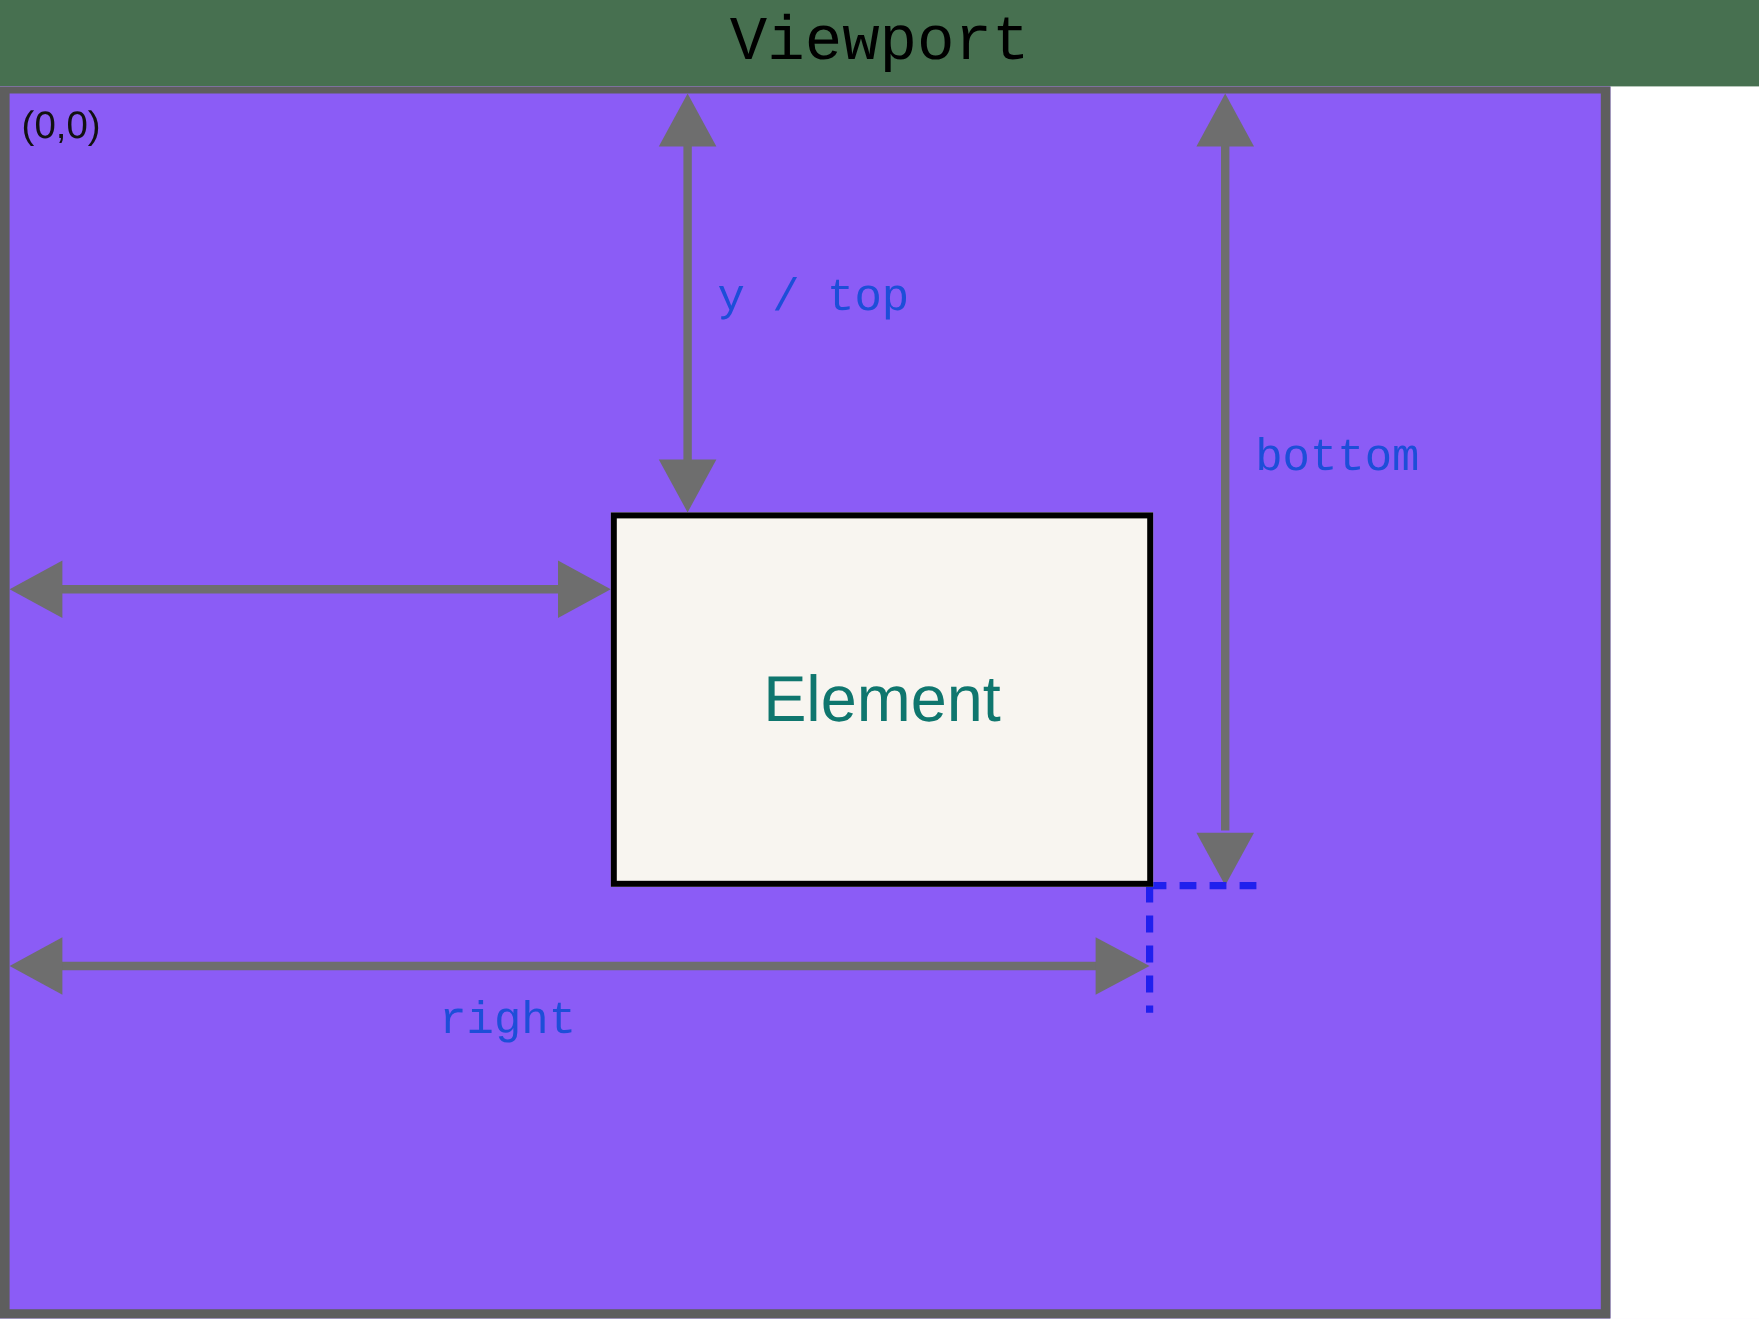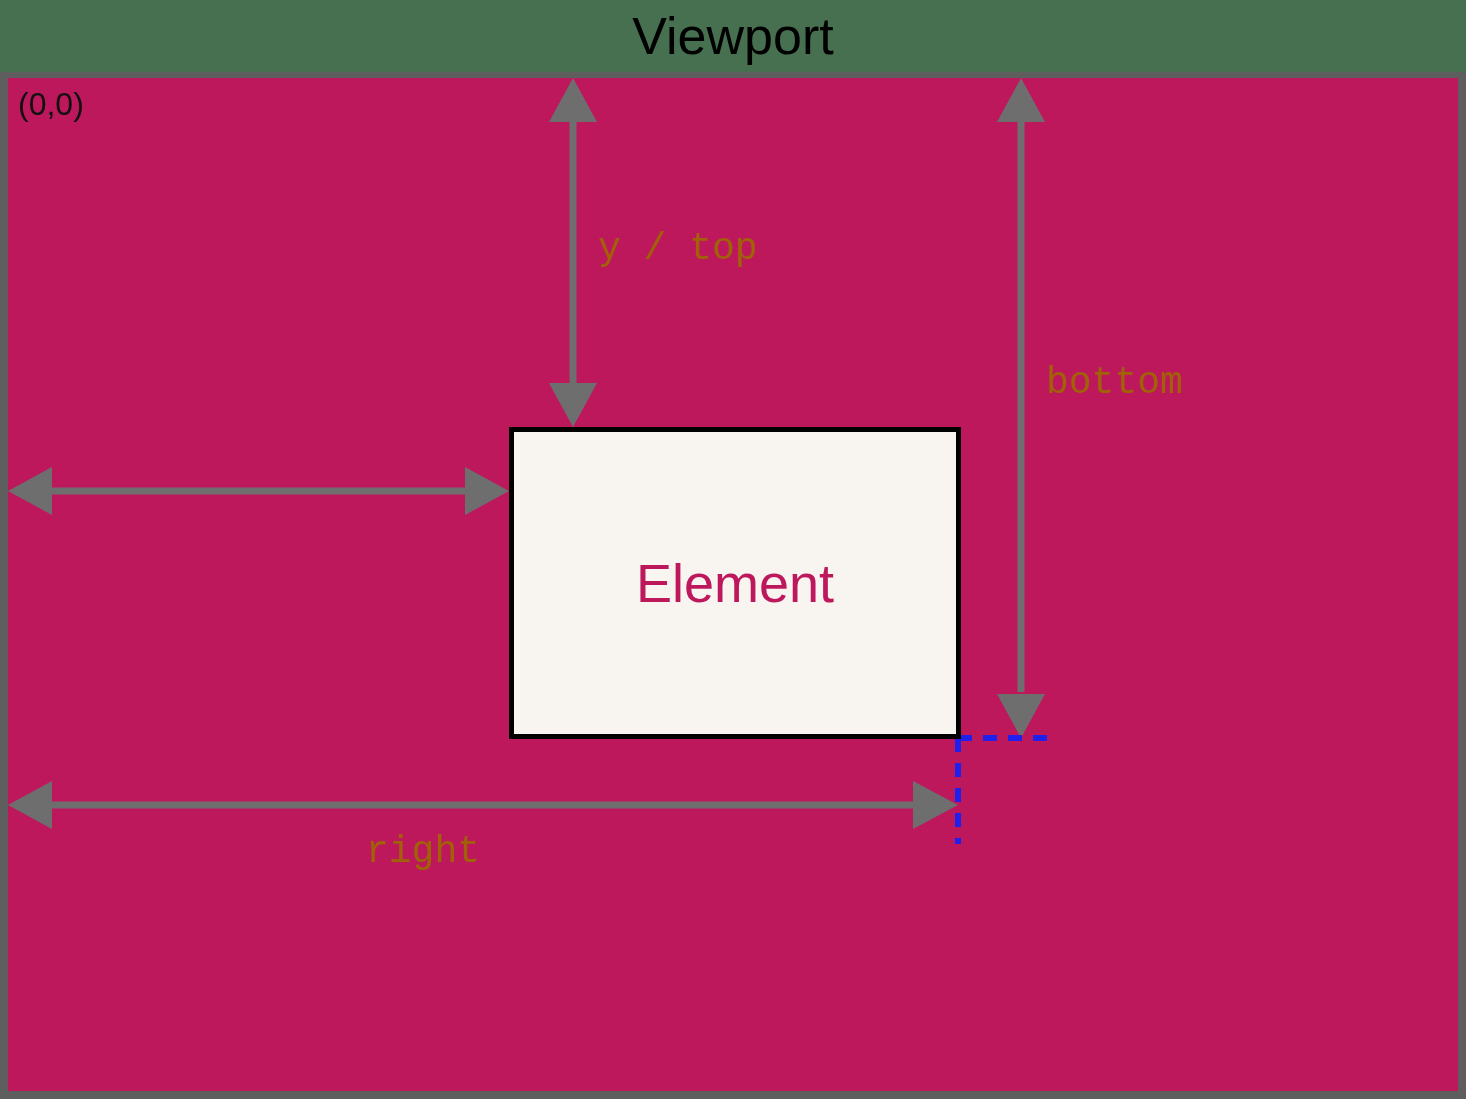--- a/index.html
+++ b/index.html
@@ -23,33 +23,33 @@
     top: 0;
     width: 1466px;
     height: 72px;
     background: #477050;
     display: flex;
     align-items: center;
     justify-content: center;
     box-sizing: border-box;
   }
   #title-text {
-    font-family: Liberation Sans, sans-serif;
+    font-family: Liberation Mono, monospace;
     font-size: 52px;
     color: #000000;
     line-height: 1;
     letter-spacing: 0px;
   }
   #viewport {
     position: absolute;
     left: 0;
     top: 72px;
-    width: 1466px;
+    width: 1342px;
     height: 1027px;
-    background: #be185d;
+    background: #8b5cf6;
     border: 8px solid #5e5e5e;
     border-top-width: 6px;
     box-sizing: border-box;
   }
   #origin-label {
     position: absolute;
     left: 10px;
     top: 10px;
     font-family: "Liberation Sans", sans-serif;
     font-size: 32px;
@@ -73,28 +73,28 @@
     background: #f8f5f0;
     border: 5px solid #000000;
     box-sizing: border-box;
     display: flex;
     align-items: center;
     justify-content: center;
   }
   #element-text {
     font-family: "Liberation Sans", sans-serif;
     font-size: 54px;
-    color: #be185d;
+    color: #0f766e;
     line-height: 1;
   }
   .dim-label {
     position: absolute;
     font-family: "Liberation Mono", monospace;
     font-size: 38px;
-    color: #a16207;
+    color: #1d4ed8;
     line-height: 1;
     white-space: pre;
   }
   #label-ytop   { left: 598px; top: 230px; }
   #label-bottom { left: 1046px; top: 364px; }
   #label-xleft  { left: 160px;  top: 518px; }
   #label-right  { left: 366px;  top: 833px; }
 </style>
 </head>
 <body>

